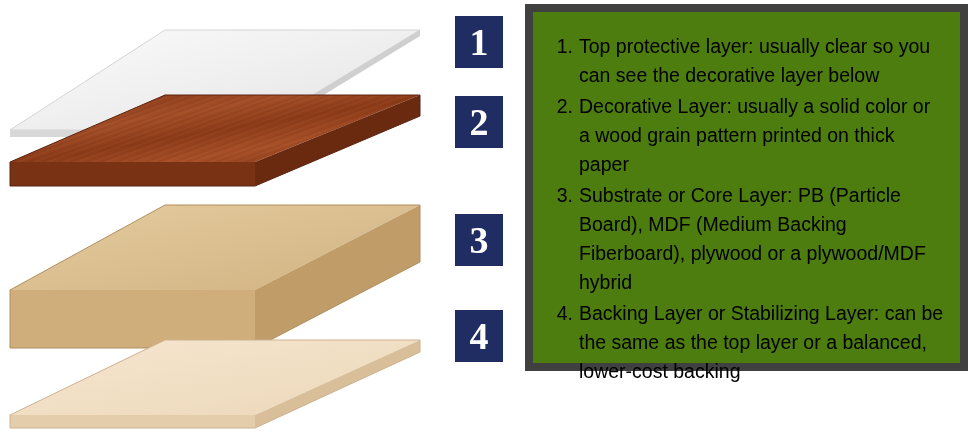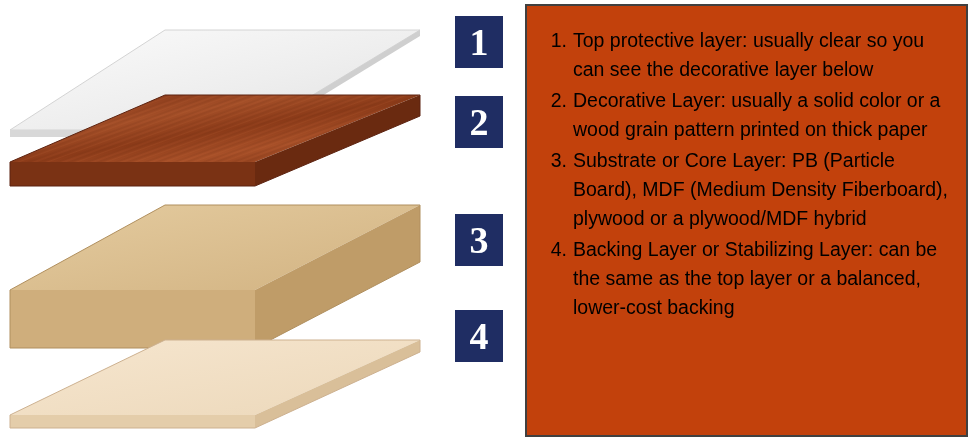--- a/index.html
+++ b/index.html
@@ -47,23 +47,23 @@
   #badge-2 { left: 455px; top: 96px; }
   #badge-3 { left: 455px; top: 214px; }
   #badge-4 { left: 455px; top: 310px; }
 
   
   #legend {
     position: absolute;
     left: 525px;
     top: 4px;
     width: 443px;
-    height: 433px;
-    border: 2px solid #404040;
-    background: #c2410c;
+    height: 367px;
+    border: 8px solid #404040;
+    background: #4d7c0f;
     box-sizing: border-box;
   }
   #legend-list {
     margin: 0;
     padding: 20px 14px 0 46px;
     list-style: none;
     counter-reset: legenditem;
   }
   #legend-list li {
     position: relative;
@@ -160,18 +160,18 @@
 
   <div class="badge" id="badge-1">1</div>
   <div class="badge" id="badge-2">2</div>
   <div class="badge" id="badge-3">3</div>
   <div class="badge" id="badge-4">4</div>
 
   <div id="legend">
     <ol id="legend-list">
       <li>Top protective layer: usually clear so you can see the decorative layer below</li>
       <li>Decorative Layer: usually a solid color or a wood grain pattern printed on thick paper</li>
-      <li>Substrate or Core Layer: PB (Particle Board), MDF (Medium Density Fiberboard), plywood or a plywood/MDF hybrid</li>
+      <li>Substrate or Core Layer: PB (Particle Board), MDF (Medium Backing Fiberboard), plywood or a plywood/MDF hybrid</li>
       <li>Backing Layer or Stabilizing Layer: can be the same as the top layer or a balanced, lower-cost backing</li>
     </ol>
   </div>
 
 </div>
 
 </body></html>

